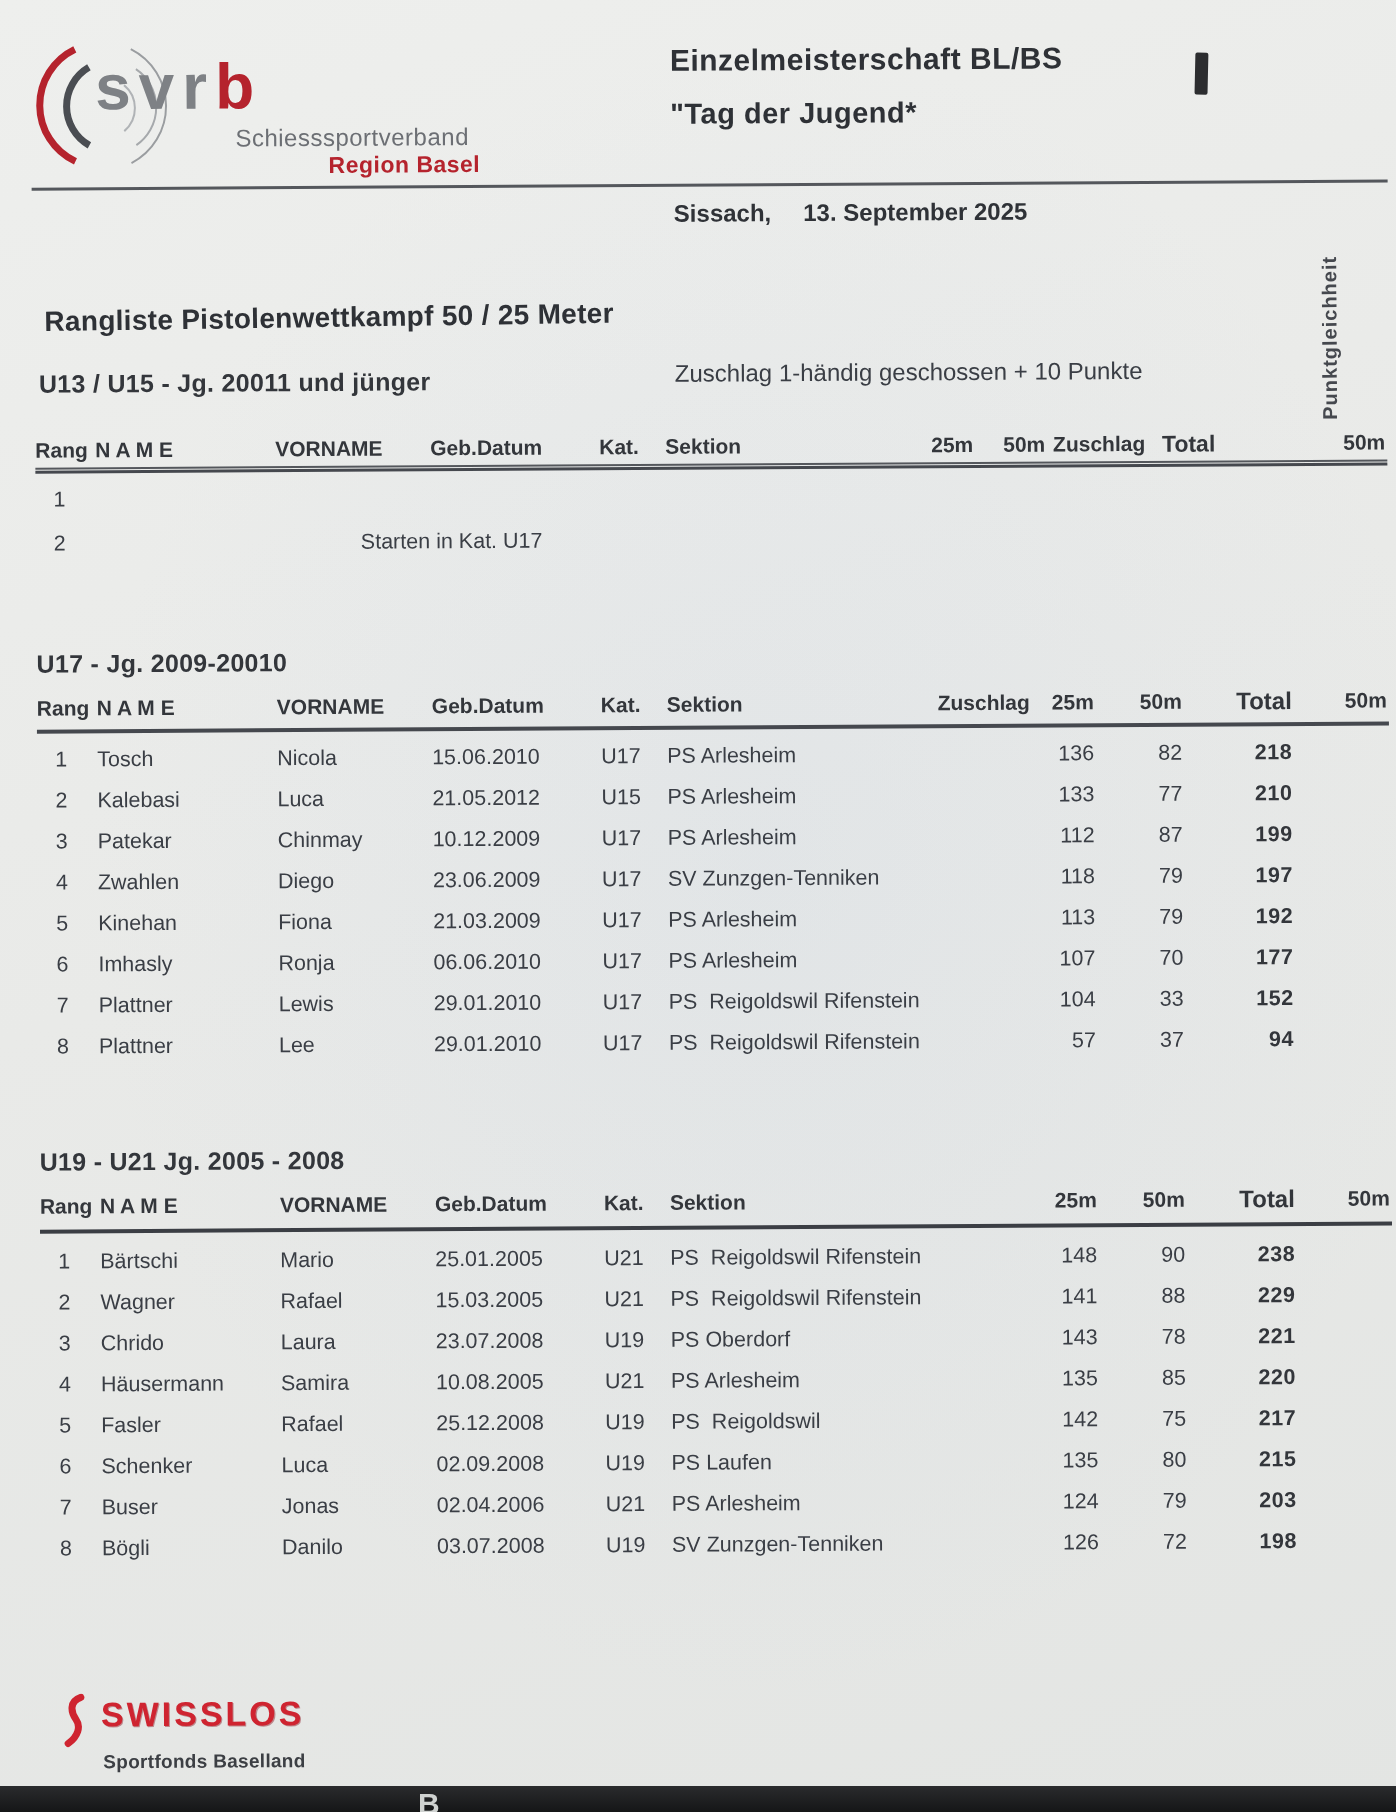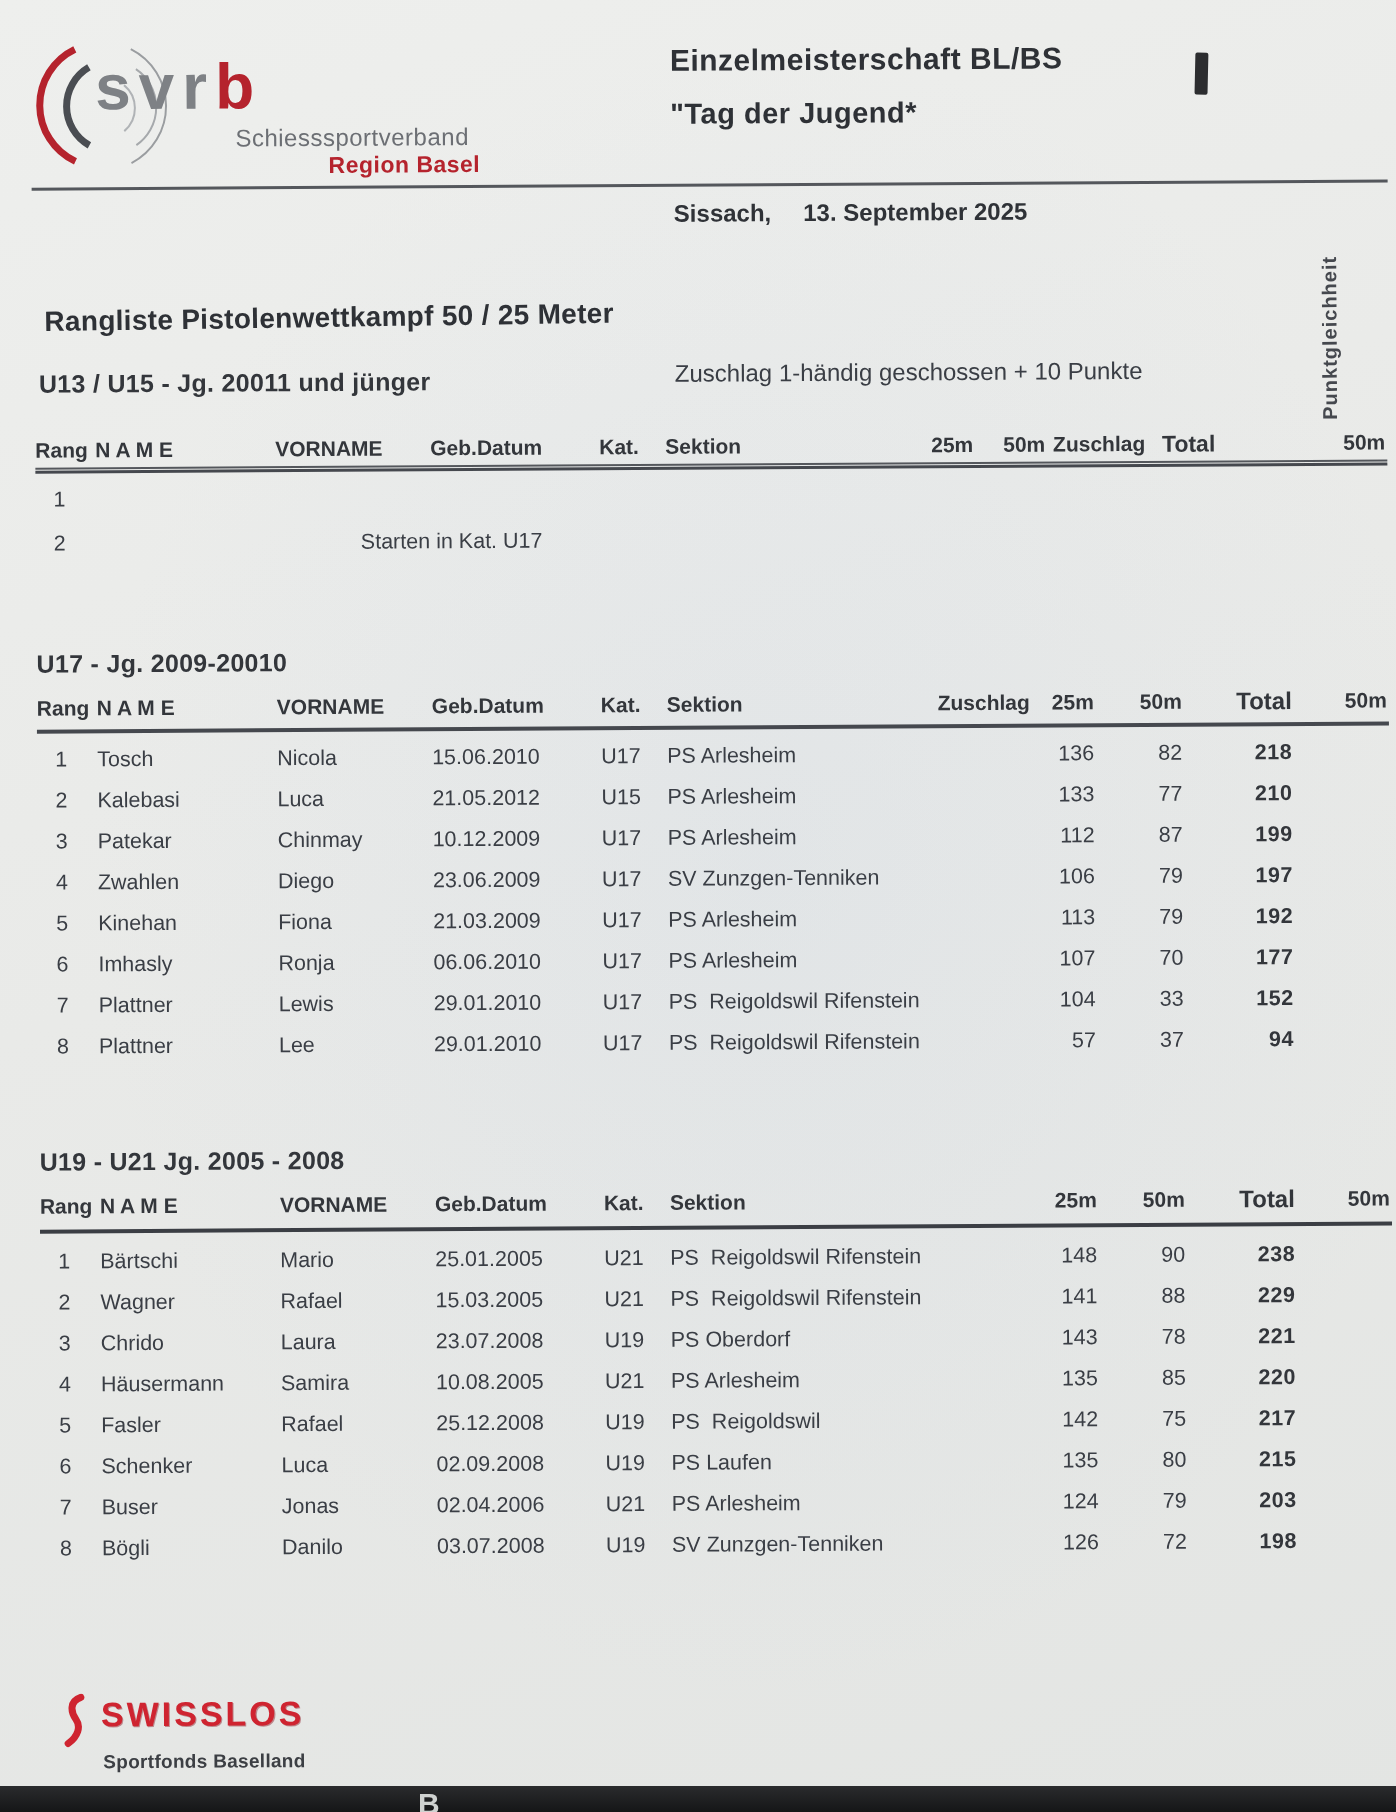--- a/index.html
+++ b/index.html
@@ -150,21 +150,21 @@
     <div class="sec-title sec-title-1">U17 - Jg. 2009-20010</div>
     <div class="table t2">
       <div class="tgrid thead">
           <div class="trow"><span class="cell">Rang</span><span class="cell">N A M E</span><span class="cell">VORNAME</span><span class="cell">Geb.Datum</span><span class="cell">Kat.</span><span class="cell">Sektion</span><span class="cell">Zuschlag</span><span class="cell">25m</span><span class="cell">50m</span><span class="cell">Total</span><span class="cell">50m</span></div>
         </div>
       <div class="hrule"></div>
       <div class="tgrid tbody">
           <div class="trow"><span class="cell">1</span><span class="cell">Tosch</span><span class="cell">Nicola</span><span class="cell">15.06.2010</span><span class="cell">U17</span><span class="cell">PS Arlesheim</span><span class="cell"></span><span class="cell">136</span><span class="cell">82</span><span class="cell">218</span><span class="cell"></span></div>
           <div class="trow"><span class="cell">2</span><span class="cell">Kalebasi</span><span class="cell">Luca</span><span class="cell">21.05.2012</span><span class="cell">U15</span><span class="cell">PS Arlesheim</span><span class="cell"></span><span class="cell">133</span><span class="cell">77</span><span class="cell">210</span><span class="cell"></span></div>
           <div class="trow"><span class="cell">3</span><span class="cell">Patekar</span><span class="cell">Chinmay</span><span class="cell">10.12.2009</span><span class="cell">U17</span><span class="cell">PS Arlesheim</span><span class="cell"></span><span class="cell">112</span><span class="cell">87</span><span class="cell">199</span><span class="cell"></span></div>
-          <div class="trow"><span class="cell">4</span><span class="cell">Zwahlen</span><span class="cell">Diego</span><span class="cell">23.06.2009</span><span class="cell">U17</span><span class="cell">SV Zunzgen-Tenniken</span><span class="cell"></span><span class="cell">106</span><span class="cell">79</span><span class="cell">197</span><span class="cell"></span></div>
+          <div class="trow"><span class="cell">4</span><span class="cell">Zwahlen</span><span class="cell">Diego</span><span class="cell">23.06.2009</span><span class="cell">U17</span><span class="cell">SV Zunzgen-Tenniken</span><span class="cell"></span><span class="cell">118</span><span class="cell">79</span><span class="cell">197</span><span class="cell"></span></div>
           <div class="trow"><span class="cell">5</span><span class="cell">Kinehan</span><span class="cell">Fiona</span><span class="cell">21.03.2009</span><span class="cell">U17</span><span class="cell">PS Arlesheim</span><span class="cell"></span><span class="cell">113</span><span class="cell">79</span><span class="cell">192</span><span class="cell"></span></div>
           <div class="trow"><span class="cell">6</span><span class="cell">Imhasly</span><span class="cell">Ronja</span><span class="cell">06.06.2010</span><span class="cell">U17</span><span class="cell">PS Arlesheim</span><span class="cell"></span><span class="cell">107</span><span class="cell">70</span><span class="cell">177</span><span class="cell"></span></div>
           <div class="trow"><span class="cell">7</span><span class="cell">Plattner</span><span class="cell">Lewis</span><span class="cell">29.01.2010</span><span class="cell">U17</span><span class="cell">PS  Reigoldswil Rifenstein</span><span class="cell"></span><span class="cell">104</span><span class="cell">33</span><span class="cell">152</span><span class="cell"></span></div>
           <div class="trow"><span class="cell">8</span><span class="cell">Plattner</span><span class="cell">Lee</span><span class="cell">29.01.2010</span><span class="cell">U17</span><span class="cell">PS  Reigoldswil Rifenstein</span><span class="cell"></span><span class="cell">57</span><span class="cell">37</span><span class="cell">94</span><span class="cell"></span></div>
         </div>
     </div>
 
     <div class="sec-title sec-title-2">U19 - U21 Jg. 2005 - 2008</div>
     <div class="table t3">
       <div class="tgrid thead">

